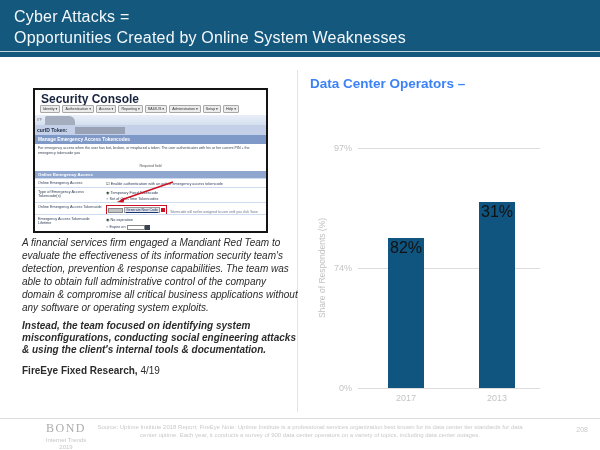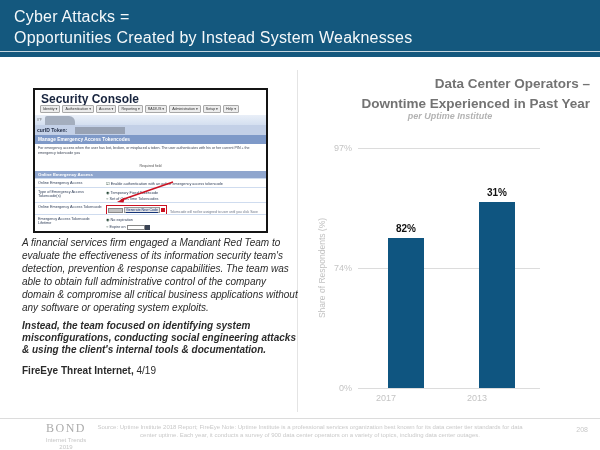--- a/index.html
+++ b/index.html
@@ -39,47 +39,47 @@
   .datebox{display:inline-block;width:18px;height:5px;background:#FFF;border:1px solid #8A8A8A;vertical-align:middle;}
   .calsq{display:inline-block;width:5px;height:5px;background:#3A4354;vertical-align:middle;}
   #console svg.arrow{position:absolute;left:0;top:0;width:231px;height:141px;pointer-events:none;}
   
   #narrative{position:absolute;left:22px;top:236px;width:276px;text-align:left;color:#2B2B2B;}
   #narrative .p1{font-size:10px;line-height:13px;font-style:italic;}
   #narrative .p2{font-size:10px;line-height:12px;font-style:italic;font-weight:bold;margin-top:6px;}
   #narrative .src{font-size:10px;margin-top:9px;color:#2B2B2B;}
   #narrative .src .b{font-weight:bold;}
   
-  #chart-title{position:absolute;left:310px;top:74px;width:280px;text-align:right;font-size:13.5px;line-height:20px;font-weight:bold;color:#737373;}
+  #chart-title{position:absolute;left:310px;top:74px;width:280px;text-align:left;font-size:13.5px;line-height:20px;font-weight:bold;color:#3b82f6;}
   #chart-subtitle{position:absolute;left:310px;top:111px;width:280px;text-align:center;font-size:9px;font-weight:bold;font-style:italic;color:#B3B3B3;}
   #ylabel{position:absolute;left:322px;top:268px;transform:translate(-50%,-50%) rotate(-90deg);white-space:nowrap;font-size:8.5px;color:#C2C2C2;}
   #plot{position:absolute;left:358px;top:148px;width:182px;height:240px;}
   .gridline{position:absolute;left:0;width:182px;height:1px;background:#DCDCDC;}
   .ytick{position:absolute;left:-36px;width:30px;text-align:right;font-size:9px;color:#C4C4C4;}
   .bar{position:absolute;bottom:0;width:36px;}
-  .bar-label{position:absolute;width:60px;text-align:center;font-size:10px;font-weight:bold;color:#111111;}
-  .xtick{position:absolute;top:245px;width:60px;text-align:left;font-size:9px;color:#C4C4C4;}
+  .bar-label{position:absolute;width:60px;text-align:center;font-size:16px;font-weight:normal;color:#111111;margin-top:16px;}
+  .xtick{position:absolute;top:245px;width:60px;text-align:center;font-size:9px;color:#C4C4C4;}
   
   #footer-rule{position:absolute;left:0;top:418px;width:600px;height:1px;background:#DCDCDC;}
   #bond{position:absolute;left:30px;top:421px;width:72px;text-align:center;color:#ABABAB;}
   #bond .l1{font-family:"Liberation Serif",serif;font-size:12px;letter-spacing:1.5px;}
   #bond .l2{font-size:6px;color:#C6C6C6;margin-top:1px;}
   #bond .l3{font-size:6px;color:#C6C6C6;margin-top:1px;}
   #source-note{position:absolute;left:95px;top:423px;width:430px;text-align:center;font-size:6px;line-height:8px;color:#C9C9C9;}
   #page-num{position:absolute;left:558px;top:426px;width:30px;text-align:right;font-size:7px;color:#C9C9C9;}
 </style>
 </head>
 <body>
 
 <div id="slide">
 
   <div id="header">
     <div class="title">
       <div>Cyber Attacks =</div>
-      <div>Opportunities Created by Instead System Weaknesses</div>
+      <div>Opportunities Created by Online System Weaknesses</div>
     </div>
     <div class="underline"></div>
   </div>
 
   <div id="vdivider"></div>
 
   <div id="console">
     <div class="c-title">Security Console</div>
     <div class="c-menu">
         <span class="cmenu-item">Identity ▾</span>
@@ -138,28 +138,26 @@
 
     <svg class="arrow" viewBox="0 0 231 141">
       <line x1="138" y1="92" x2="86" y2="110" stroke="#CC1122" stroke-width="1.4"></line>
       <polygon points="82,112 90,107.5 88.5,112.5" fill="#CC1122"></polygon>
     </svg>
   </div>
 
   <div id="narrative">
     <div class="p1">A financial services firm engaged a Mandiant Red Team to evaluate the effectiveness of its information security team's detection, prevention &amp; response capabilities.  The team was able to obtain full administrative control of the company domain &amp; compromise all critical business applications without any software or operating system exploits.</div>
     <div class="p2">Instead, the team focused on identifying system misconfigurations, conducting social engineering attacks &amp; using the client's internal tools &amp; documentation.</div>
-    <div class="src"><span class="b">FireEye Threat Internet,</span><span> 4/19</span></div>
+    <div class="src"><span class="b">FireEye Fixed Research,</span><span> 4/19</span></div>
   </div>
 
   <div id="chart-title">
     <div>Data Center Operators –</div>
-    <div>Downtime Experienced in Past Year</div>
   </div>
-  <div id="chart-subtitle">per Uptime Institute</div>
   <div id="ylabel">Share of Respondents (%)</div>
   <div id="plot">
       <div class="gridline" style="top: 240px;"></div>
       <div class="ytick" style="top: 235px;">0%</div>
       <div class="gridline" style="top: 120px;"></div>
       <div class="ytick" style="top: 115px;">74%</div>
       <div class="gridline" style="top: 0px;"></div>
       <div class="ytick" style="top: -5px;">97%</div>
       <div class="bar" style="left: 30px; height: 150px; width: 36px; background: rgb(15, 85, 128);"></div>
       <div class="bar-label" style="left: 18px; top: 75px;">82%</div>

